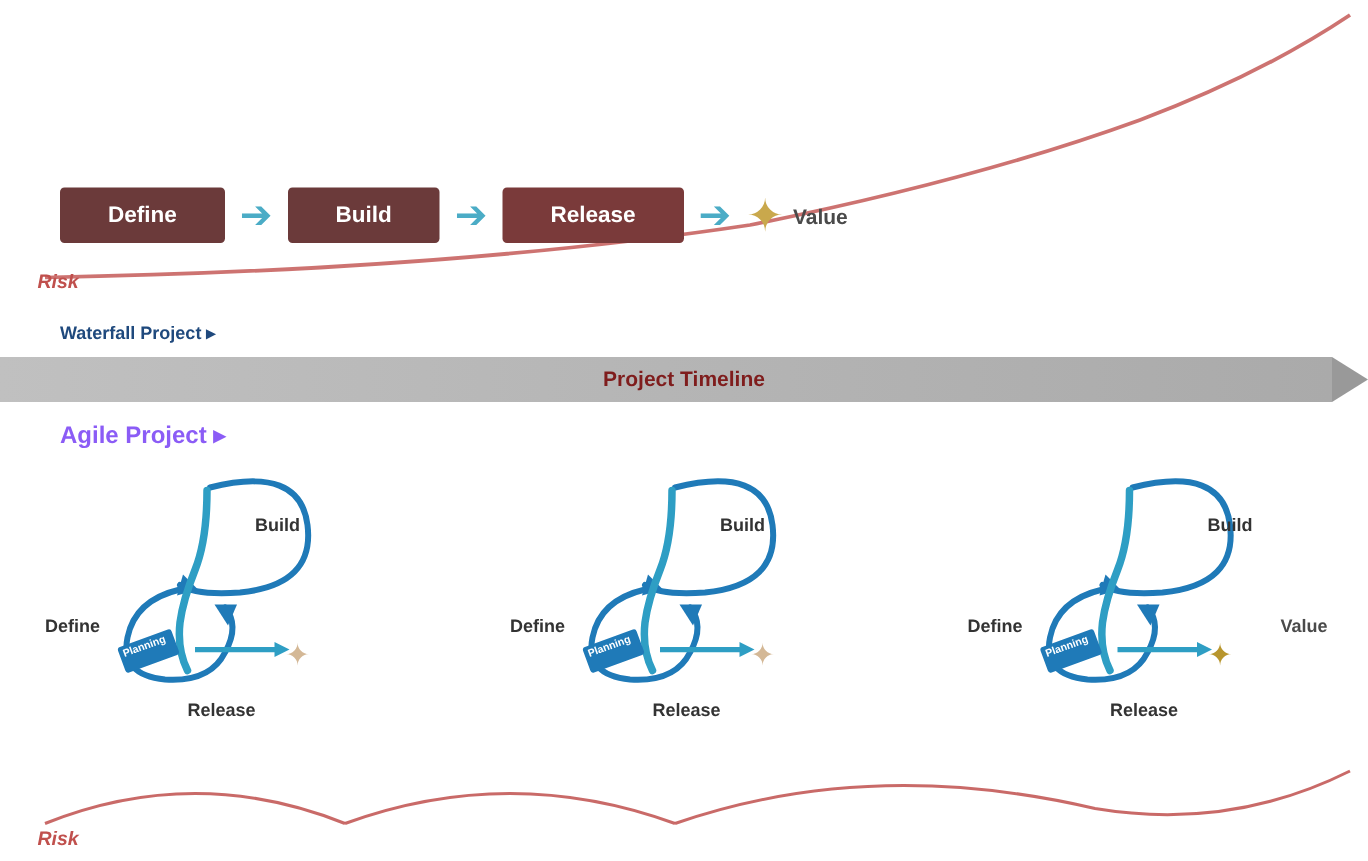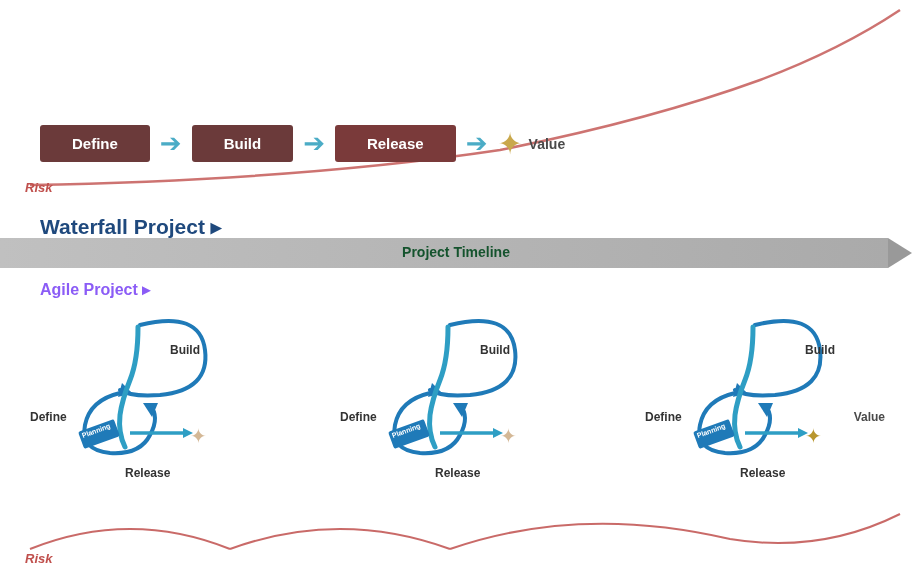--- a/index.html
+++ b/index.html
@@ -25,25 +25,25 @@
   <div style="background:#6b3a3a;color:#fff;font-size:15px;font-weight:bold;padding:10px 32px;border-radius:3px;">Define</div>
   <span style="color:#4bacc6;font-size:26px;margin:0 10px;">➔</span>
   <div style="background:#6b3a3a;color:#fff;font-size:15px;font-weight:bold;padding:10px 32px;border-radius:3px;">Build</div>
   <span style="color:#4bacc6;font-size:26px;margin:0 10px;">➔</span>
   <div style="background:#7a3a3a;color:#fff;font-size:15px;font-weight:bold;padding:10px 32px;border-radius:3px;">Release</div>
   <span style="color:#4bacc6;font-size:26px;margin:0 10px;">➔</span>
   <span style="font-size:30px;color:#c9a84c;">✦</span>
   <span style="color:#4a4a4a;font-size:14px;font-weight:bold;margin-left:6px;">Value</span>
 </div>
 
-<div style="position:absolute;top:215px;left:40px;font-size:21px;font-weight:bold;color:#1f497d;">Waterfall Project ▸</div>
+<div style="position:absolute;top:215px;left:40px;font-size:12px;font-weight:bold;color:#1f497d;">Waterfall Project ▸</div>
 
 <div style="position:absolute;top:238px;left:0;width:888px;height:30px;background:linear-gradient(to right,#c0c0c0,#aaaaaa);"></div>
 <div style="position:absolute;top:238px;left:888px;width:0;height:0;border-top:15px solid transparent;border-bottom:15px solid transparent;border-left:24px solid #999;"></div>
-<div style="position:absolute;top:244px;left:50%;transform:translateX(-50%);font-size:14px;font-weight:bold;color:#14532d;z-index:10;">Project Timeline</div>
+<div style="position:absolute;top:244px;left:50%;transform:translateX(-50%);font-size:14px;font-weight:bold;color:#7f1d1d;z-index:10;">Project Timeline</div>
 
 <div style="position:absolute;top:280px;left:40px;font-size:16px;font-weight:bold;color:#8b5cf6;">Agile Project ▸</div>
 
 <div style="position:absolute;top:305px;left:30px;width:200px;height:175px;">
   <svg viewBox="0 0 200 170" width="200" height="170">
 
     <path d="M 110,20 Q 170,5 175,45 Q 180,85 130,90 Q 100,92 90,85" fill="none" stroke="#1f7ab8" stroke-width="4" stroke-linecap="round"></path>
 
     <polygon points="92,78 88,92 102,88" fill="#1f7ab8"></polygon>
 

